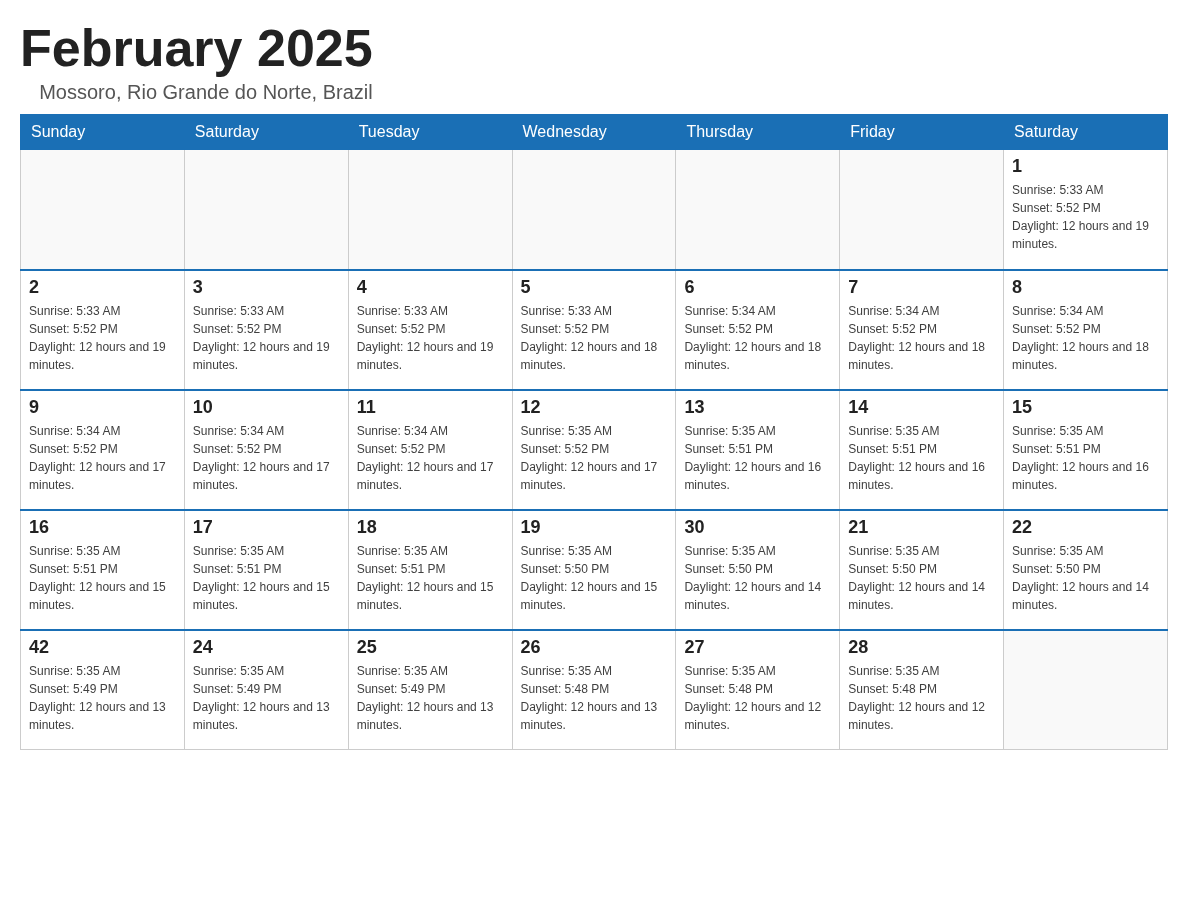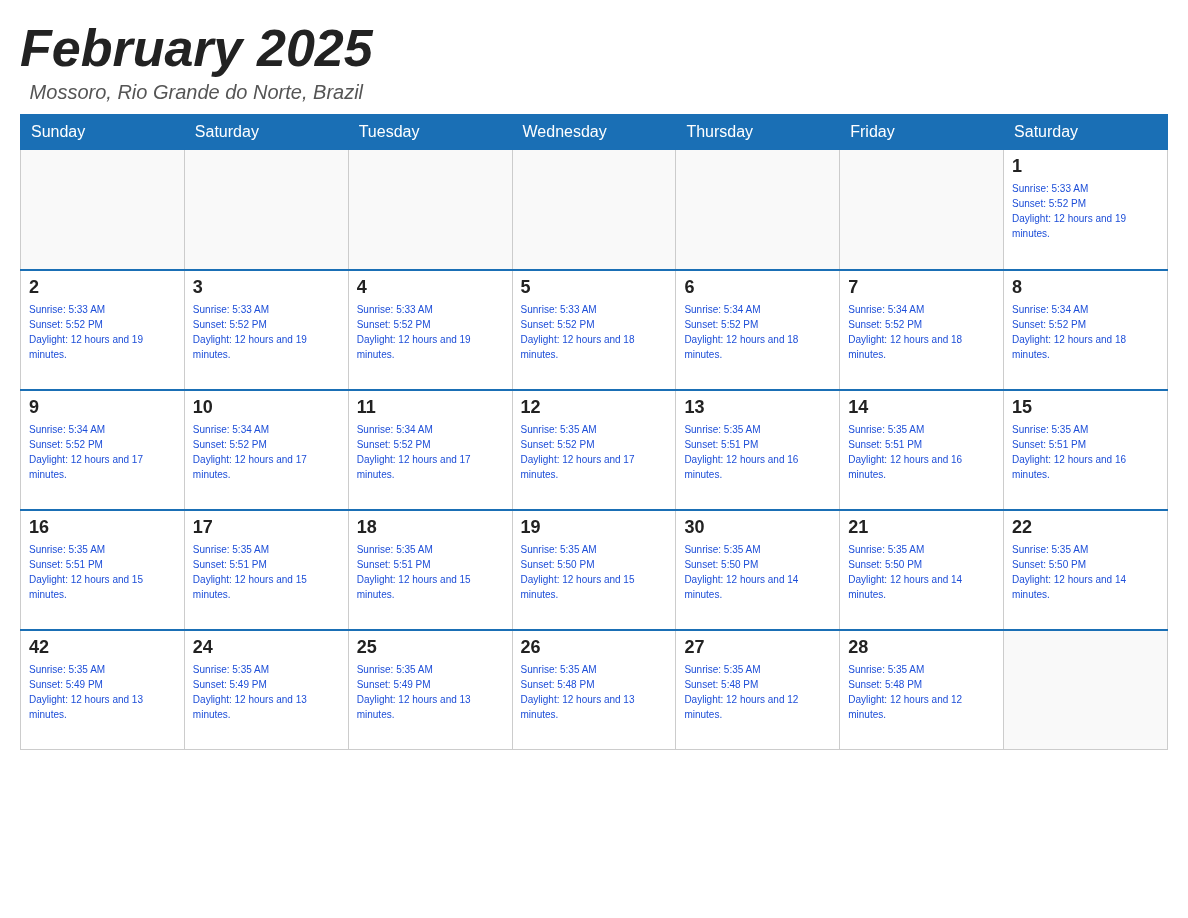--- a/index.html
+++ b/index.html
@@ -39,22 +39,21 @@
       height: 0;
       border-left: 10px solid transparent;
       border-right: 10px solid transparent;
       border-top: 14px solid #1a6fb5;
       margin-left: 2px;
       vertical-align: middle;
       position: relative;
       top: -4px;
     }
     .title-block {
-      text-align: center;
-      font-style: italic;
+      text-align: right;
     }
     .calendar-title {
       font-size: 52px;
       font-weight: bold;
       color: #222;
       line-height: 1.1;
     }
     .calendar-subtitle {
       font-size: 20px;
       color: #555;
@@ -81,22 +80,22 @@
       width: calc(100% / 7);
       height: 120px;
     }
     .day-number {
       font-size: 18px;
       font-weight: bold;
       color: #222;
       margin-bottom: 4px;
     }
     .day-info {
-      font-size: 10px;
-      color: #1d4ed8;
+      font-size: 12px;
+      color: #404040;
       line-height: 1.5;
     }
     .empty-cell {
       background: #f9f9f9;
     }
     .row-separator td {
       border-top: 2px solid #1a6fb5;
     }
   </style>
 </head>

